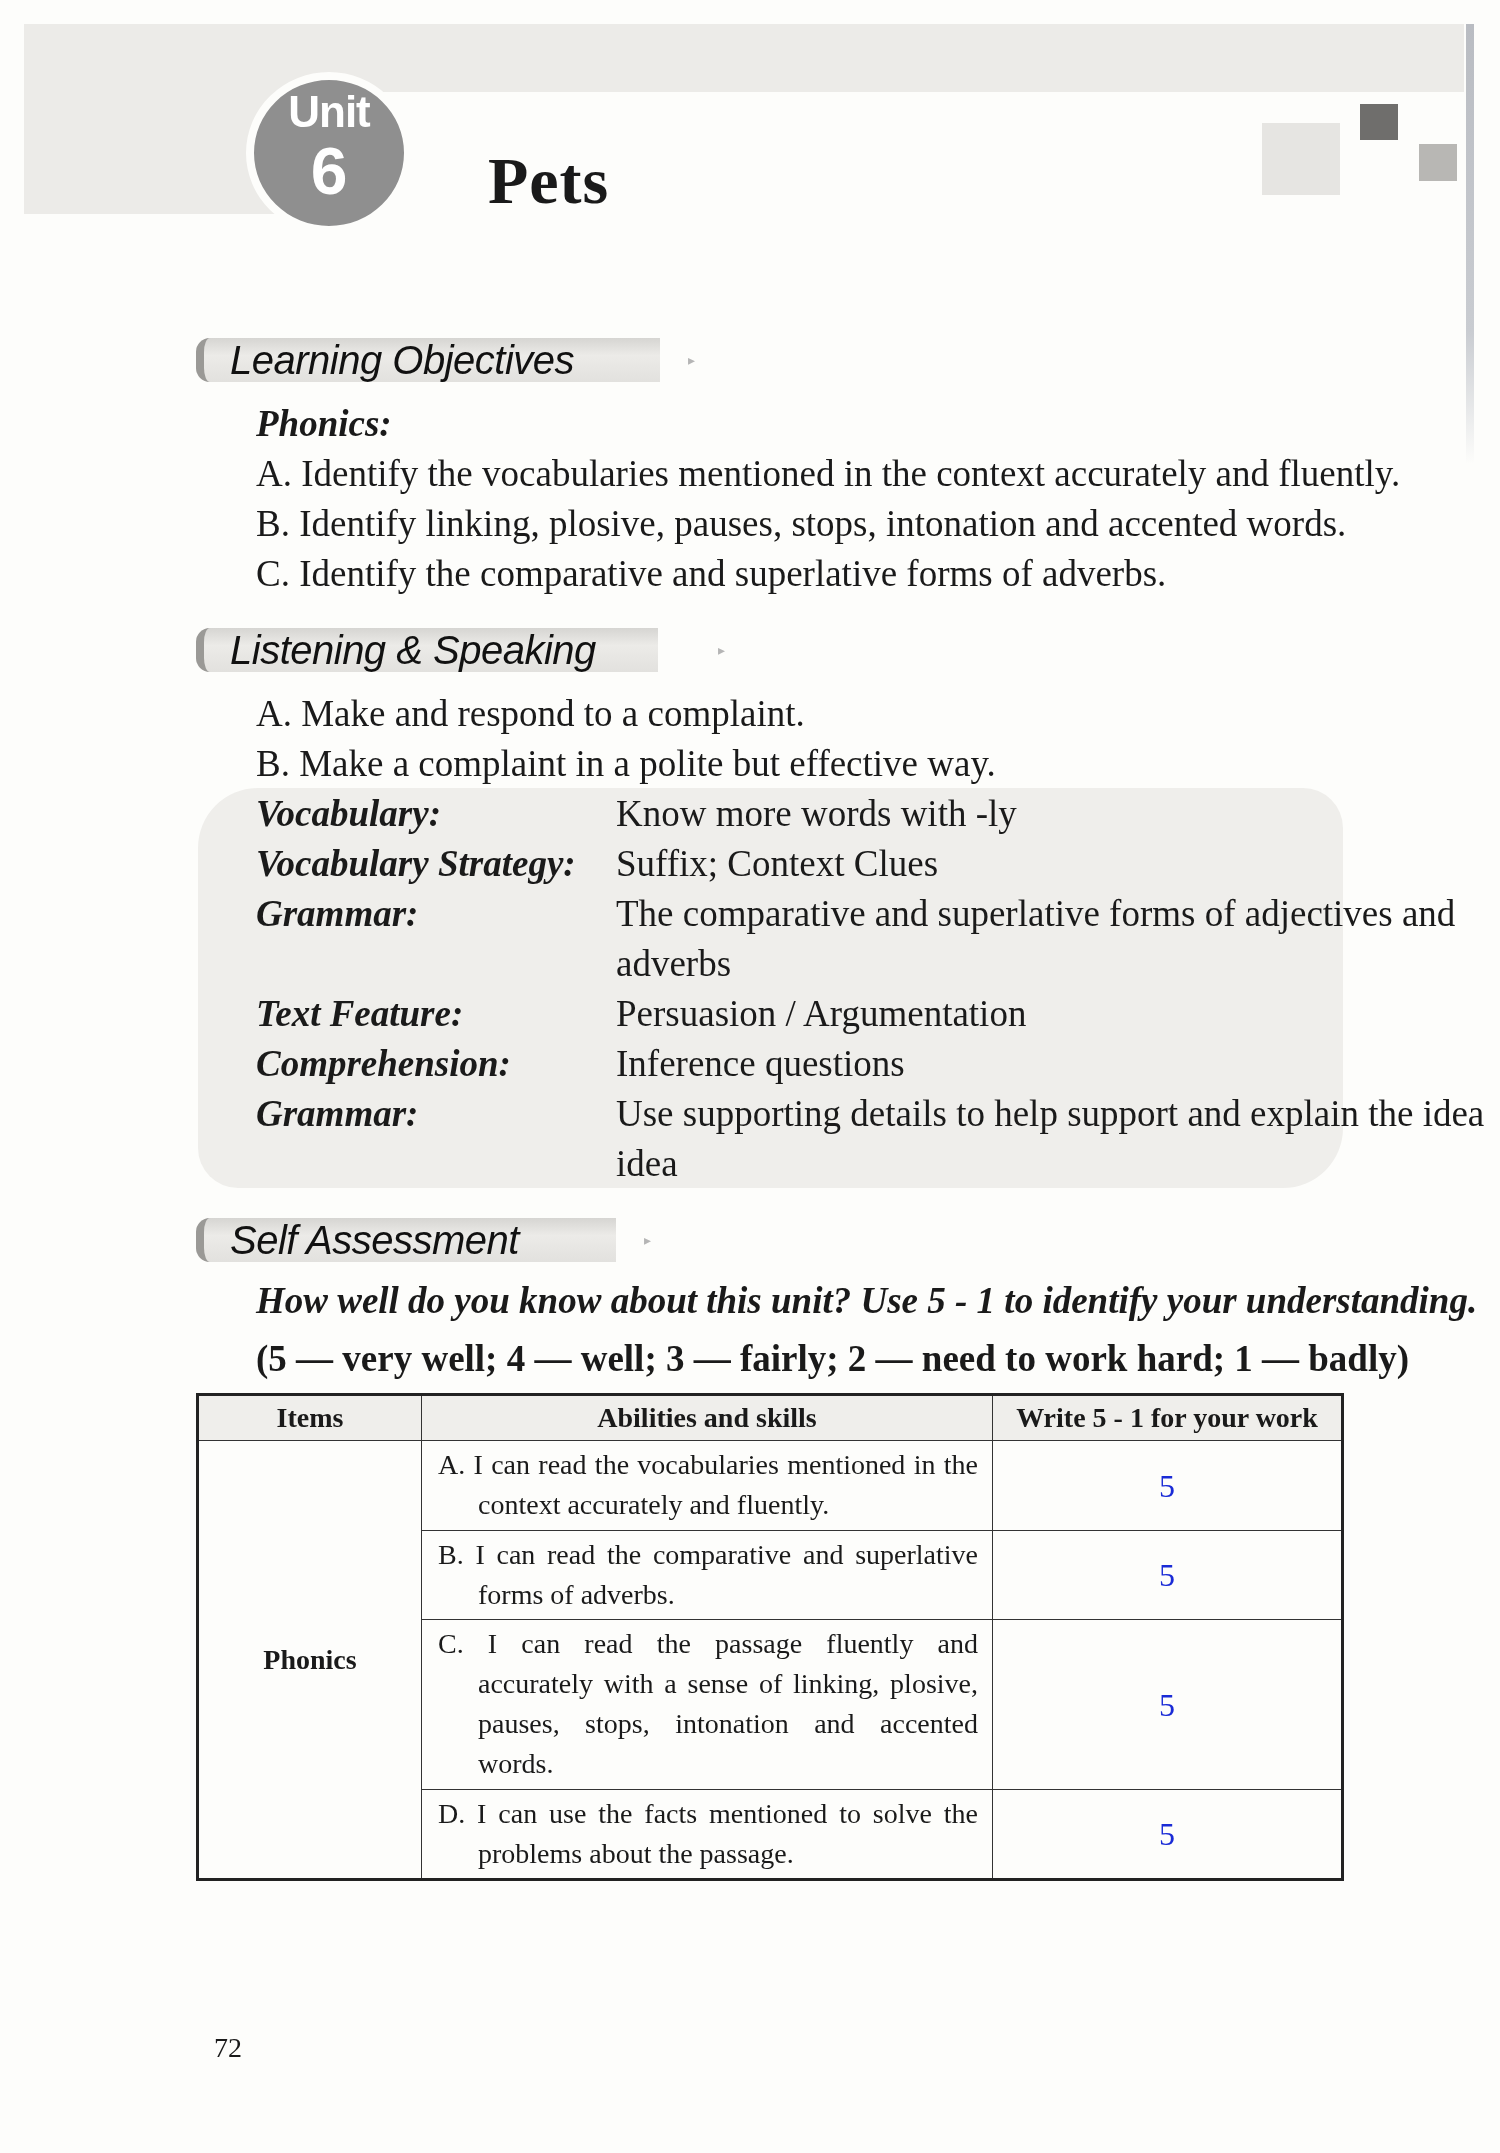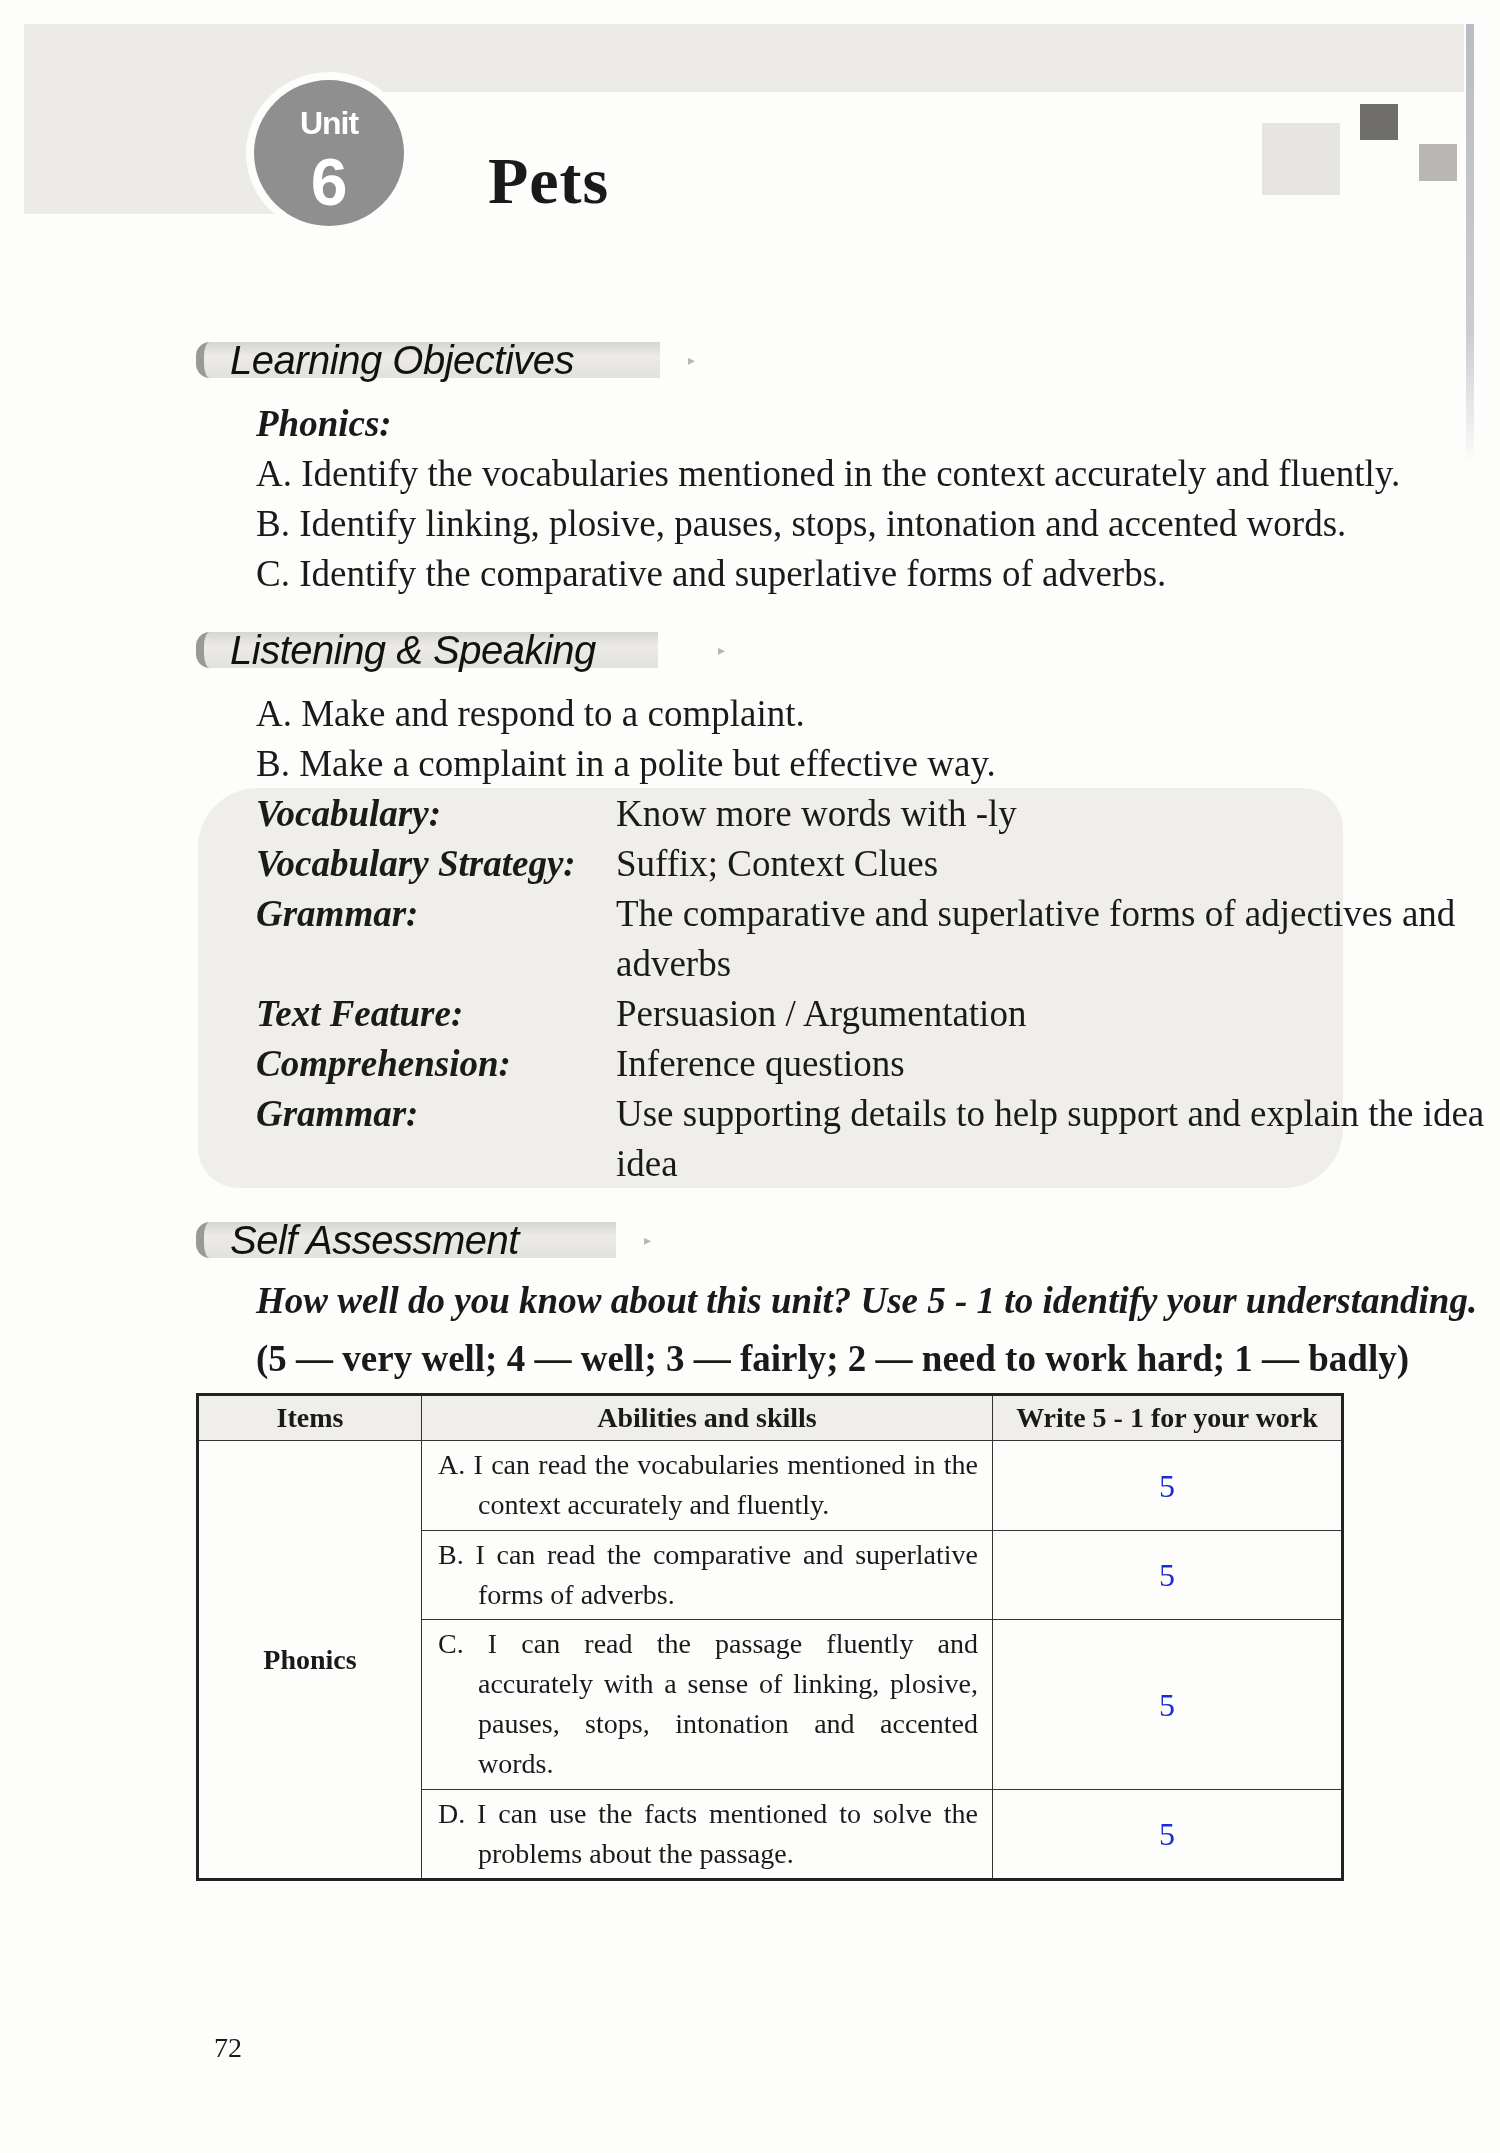--- a/index.html
+++ b/index.html
@@ -16,40 +16,40 @@
   .top-band-left {
     position: absolute; left: 24px; top: 92px; width: 290px; height: 122px;
     background: #ecebe8;
   }
   .unit-badge {
     position: absolute; left: 246px; top: 72px; width: 166px; height: 162px;
     border-radius: 50%; background: #8f8f8f; border: 8px solid #fdfdfb;
     box-sizing: border-box; text-align: center; color: #fff;
     font-family: "Liberation Sans", "DejaVu Sans", sans-serif; font-weight: bold;
   }
-  .unit-badge .u-label { display: block; font-size: 32px; line-height: 44px; margin-top: 21px; letter-spacing: -1px; }
+  .unit-badge .u-label { display: block; font-size: 44px; line-height: 44px; margin-top: 10px; letter-spacing: -1px; }
   .unit-badge .u-num { display: block; font-size: 66px; line-height: 66px; margin-top: 4px; }
   .page-title {
     position: absolute; left: 488px; top: 148px; font-size: 66px; font-weight: bold;
     line-height: 1; letter-spacing: 1px;
   }
   .deco-sq { position: absolute; }
   .sq1 { left: 1262px; top: 123px; width: 78px; height: 72px; background: #e6e5e2; }
   .sq2 { left: 1360px; top: 104px; width: 38px; height: 36px; background: #6f6e6c; }
   .sq3 { left: 1419px; top: 144px; width: 38px; height: 37px; background: #b8b7b4; }
   .edge-line {
     position: absolute; left: 1466px; top: 24px; width: 8px; height: 440px;
     background: linear-gradient(to bottom, #b9bcc2, #c9ccd1 70%, rgba(255,255,255,0));
   }
 
   .section-head {
     position: absolute; height: 44px; display: flex; align-items: center;
   }
   .section-bar {
-    height: 36px; background: linear-gradient(to bottom, #d6d5d2, #ecebe8 40%, #e2e1de);
+    height: 44px; background: linear-gradient(to bottom, #d6d5d2, #ecebe8 40%, #e2e1de);
     border-radius: 14px 0 0 14px; border-left: 8px solid #9a9996;
     box-sizing: border-box; display: flex; align-items: center; padding-left: 26px;
   }
   .section-title {
     font-family: "Liberation Sans", "DejaVu Sans", sans-serif; font-style: italic;
     font-size: 40px; color: #111; letter-spacing: -0.5px;
   }
   .section-arrow { margin-left: 28px; color: #b5b5b5; font-size: 14px; }
 
   .text-line { position: absolute; font-size: 37px; line-height: 34px; white-space: nowrap; }

